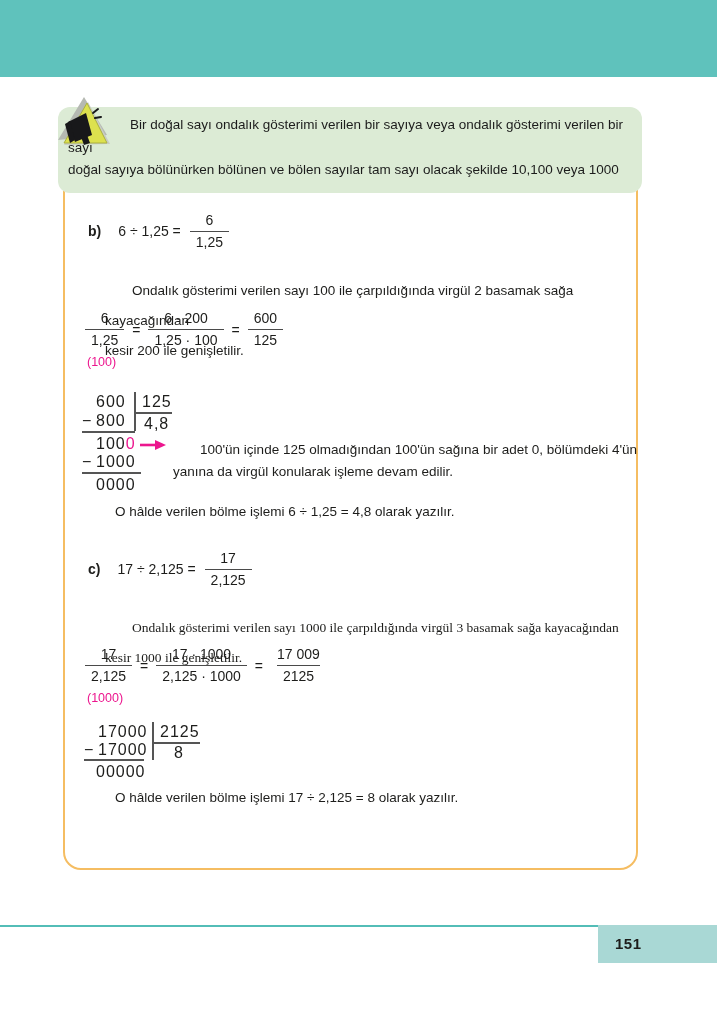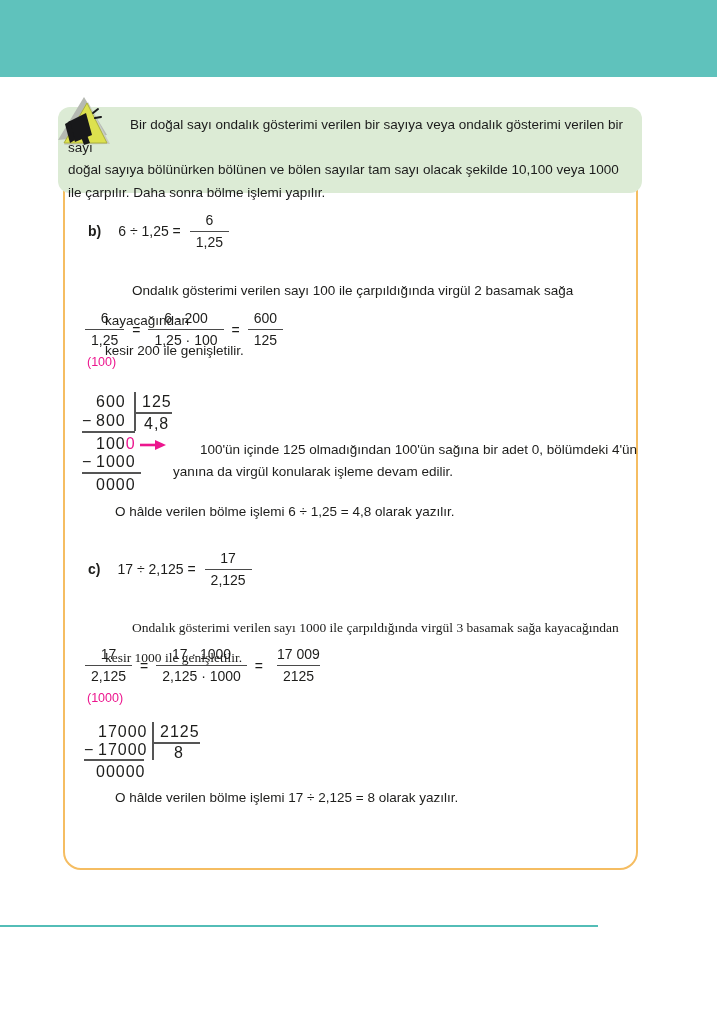--- a/index.html
+++ b/index.html
@@ -57,21 +57,20 @@
 <div class="page">
 
   <div class="topbar"></div>
 
   <div class="content-box"></div>
 
   <div class="info-box">
     <div class="info-text">
       <span class="line indent">Bir doğal sayı ondalık gösterimi verilen bir sayıya veya ondalık gösterimi verilen bir sayı</span>
       <span class="line">doğal sayıya bölünürken bölünen ve bölen sayılar tam sayı olacak şekilde 10,100 veya 1000</span>
-      <span class="line">ile çarpılır. Daha sonra bölme işlemi yapılır.</span>
     </div>
   </div>
 
   <svg class="info-icon" width="66" height="66" viewBox="0 0 66 66">
     <polygon points="3,46 29,3 52,41" fill="#b5b9b2"></polygon>
     <polygon points="9,51 33,8 55,50" fill="#c9cdc5"></polygon>
     <polygon points="9,49 32,9 52,49" fill="#dde14e" stroke="#aab13f" stroke-width="1"></polygon>
     <g fill="#18181a">
       <path d="M13,28 l18,-9 6,22 -17,7 z"></path>
       <path d="M10,30 l5,-3 5,19 -5,3 z"></path>
@@ -180,14 +179,17 @@
     <span style="left:0px; top:22px;">−</span>
     <span style="left:14px; top:22px;">17000</span>
     <span style="left:90px; top:25px;">8</span>
     <span class="dv-line" style="left:0px; top:39px; width:60px; height:2px;"></span>
     <span style="left:12px; top:44px;">00000</span>
   </div>
 
   <p class="conclusion" style="top:790px;">O hâlde verilen bölme işlemi 17 ÷ 2,125 = 8 olarak yazılır.</p>
 
   <div class="footer-line"></div>
+  <div class="page-num-box">
+    <span class="num">151</span>
+  </div>
 
 </div>
 
 </body></html>

